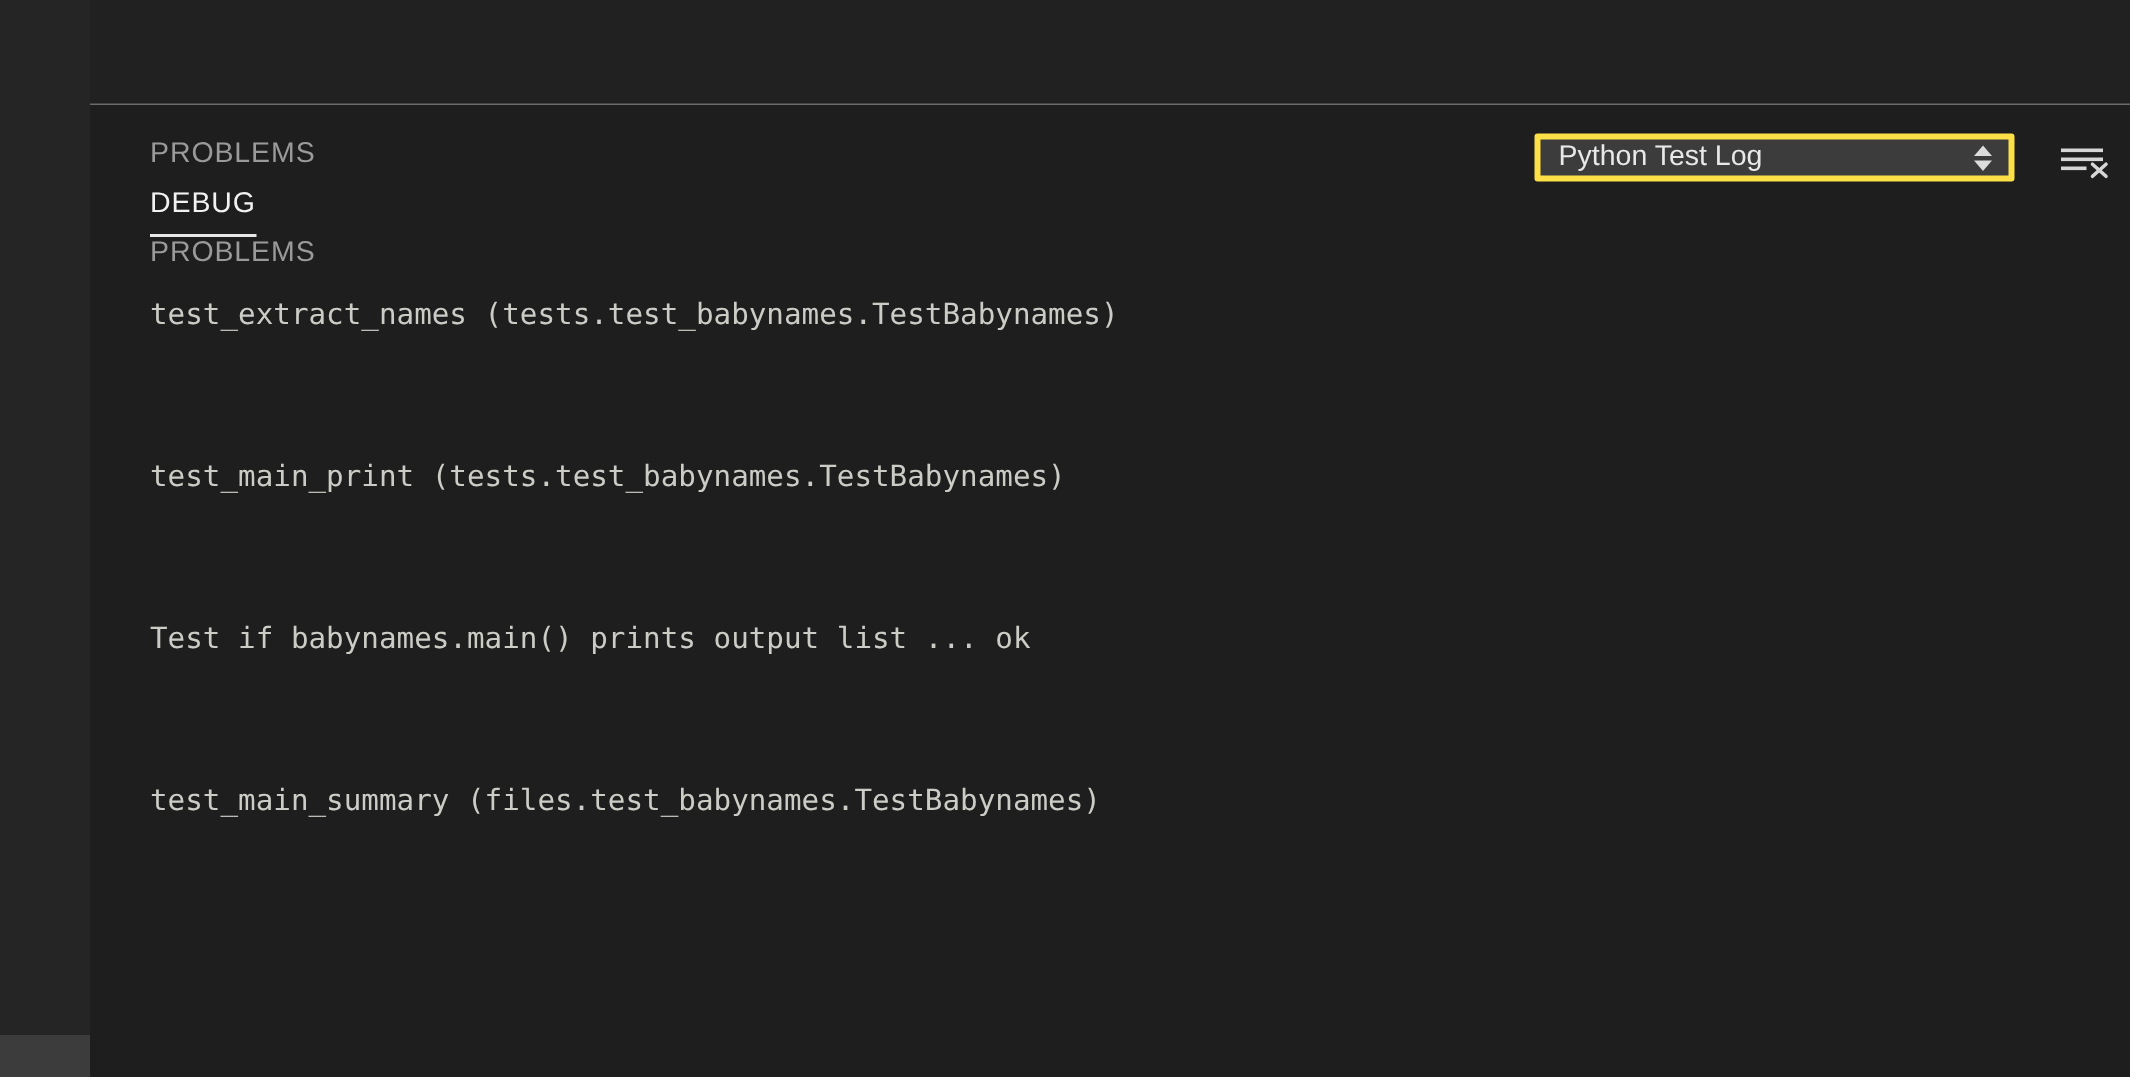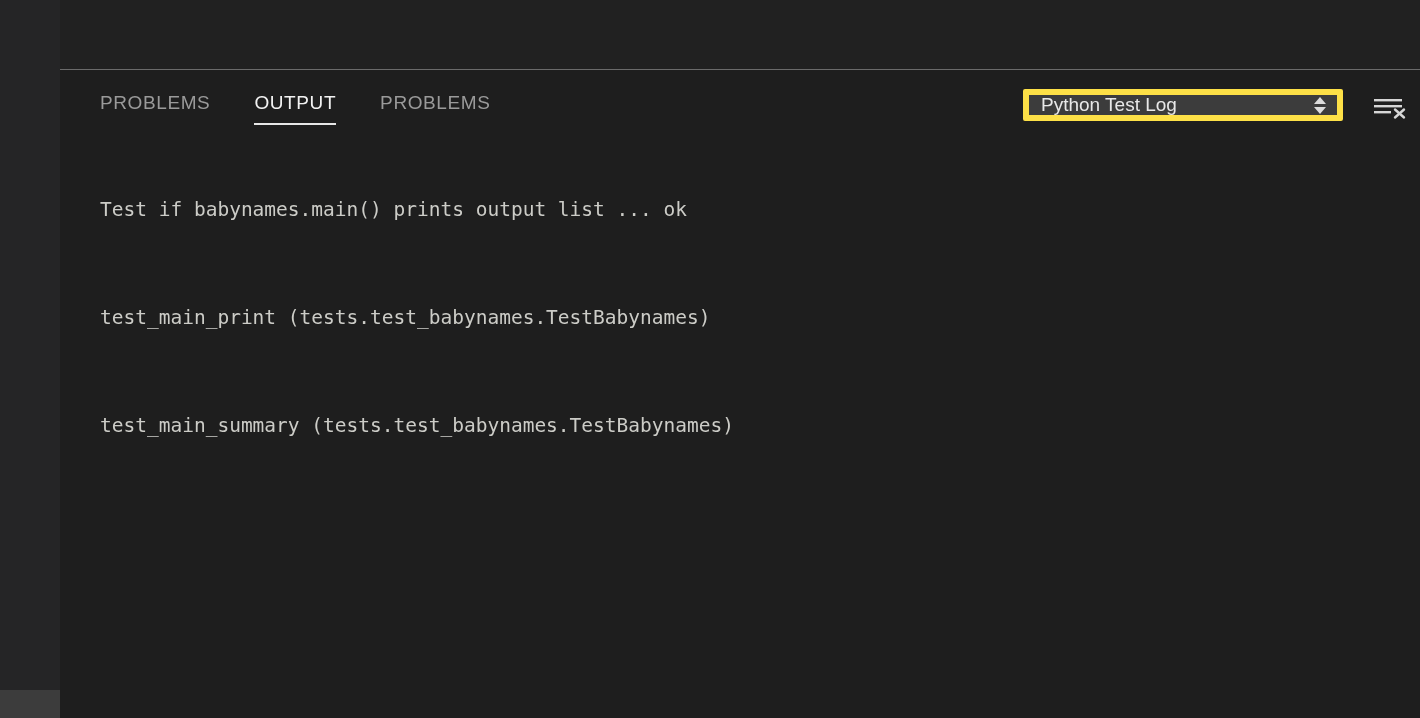--- a/index.html
+++ b/index.html
@@ -71,20 +71,21 @@
     height: 66px;
     background: #1e1e1e;
   }
 
   .tabs {
     position: absolute;
     left: 40px;
     top: 22px;
     display: flex;
     align-items: flex-start;
+    flex-direction: column;
   }
   .tab {
     position: relative;
     font-family: "Liberation Sans", sans-serif;
     font-size: 19px;
     letter-spacing: 0.6px;
     color: #9a9a9a;
     padding: 0 0 11px 0;
     margin-right: 44px;
     cursor: pointer;
@@ -105,21 +106,21 @@
 
   
   .channel-select {
     position: absolute;
     left: 963px;
     top: 19px;
     width: 320px;
     height: 32px;
     box-sizing: border-box;
     background: #3c3c3c;
-    border: 6px solid #fde047;
+    border: 4px solid #fde047;
     border-radius: 2px;
     display: flex;
     align-items: center;
     cursor: pointer;
   }
   .channel-select .label {
     flex: 1;
     padding-left: 12px;
     font-family: "Liberation Sans", sans-serif;
     font-size: 19px;
@@ -186,21 +187,21 @@
 
   <div class="editor-area"></div>
   <div class="panel-top-border"></div>
 
   <div class="panel">
 
     <div class="panel-header">
 
       <div class="tabs">
         <div class="tab">PROBLEMS</div>
-        <div class="tab active">OUTPUT</div>
+        <div class="tab active">DEBUG</div>
         <div class="tab">PROBLEMS</div>
       </div>
 
       <div class="channel-select">
         <div class="label">Python Test Log</div>
         <div class="stepper">
           <span class="tri up"></span>
           <span class="tri down"></span>
         </div>
       </div>
@@ -213,23 +214,24 @@
           <g stroke="#d6d6d6" stroke-width="2.4" stroke-linecap="round">
             <line x1="23" y1="13.5" x2="32" y2="21.5"></line>
             <line x1="32" y1="13.5" x2="23" y2="21.5"></line>
           </g>
         </svg>
       </div>
     </div>
 
     <div class="output-body">
       <div class="lines">
+        <div class="line">test_extract_names (tests.test_babynames.TestBabynames)</div>
+        <div class="line">test_main_print (tests.test_babynames.TestBabynames)</div>
         <div class="line">Test if babynames.main() prints output list ... ok</div>
-        <div class="line">test_main_print (tests.test_babynames.TestBabynames)</div>
-        <div class="line">test_main_summary (tests.test_babynames.TestBabynames)</div>
+        <div class="line">test_main_summary (files.test_babynames.TestBabynames)</div>
         
         
         
         
         
         
         
         
         
         

